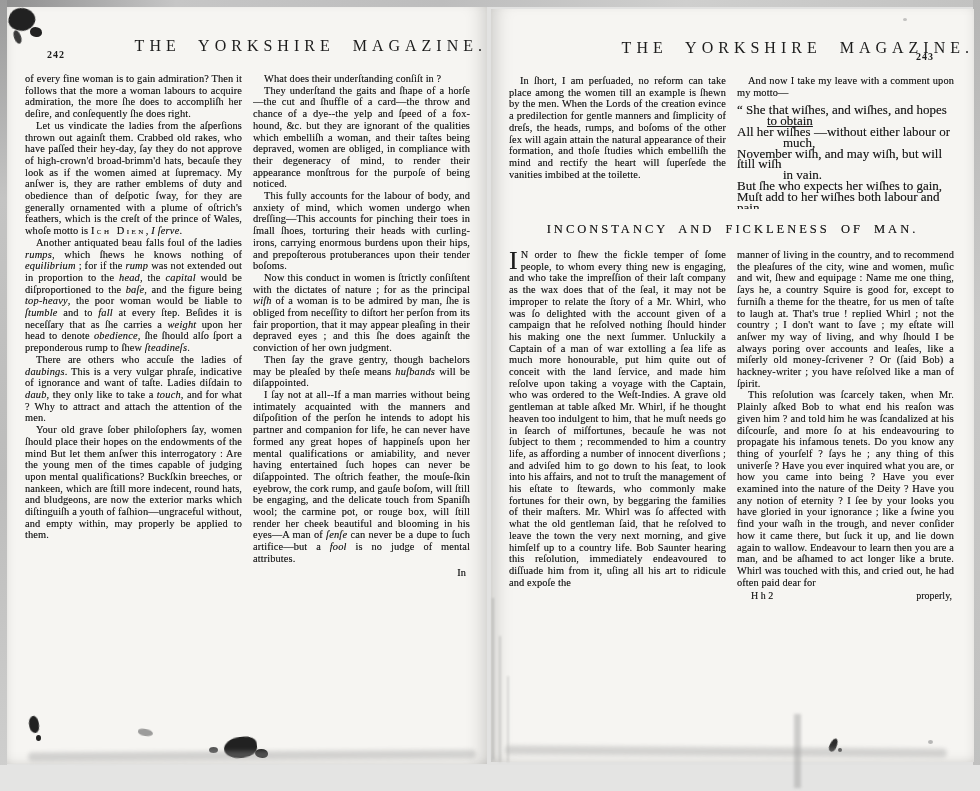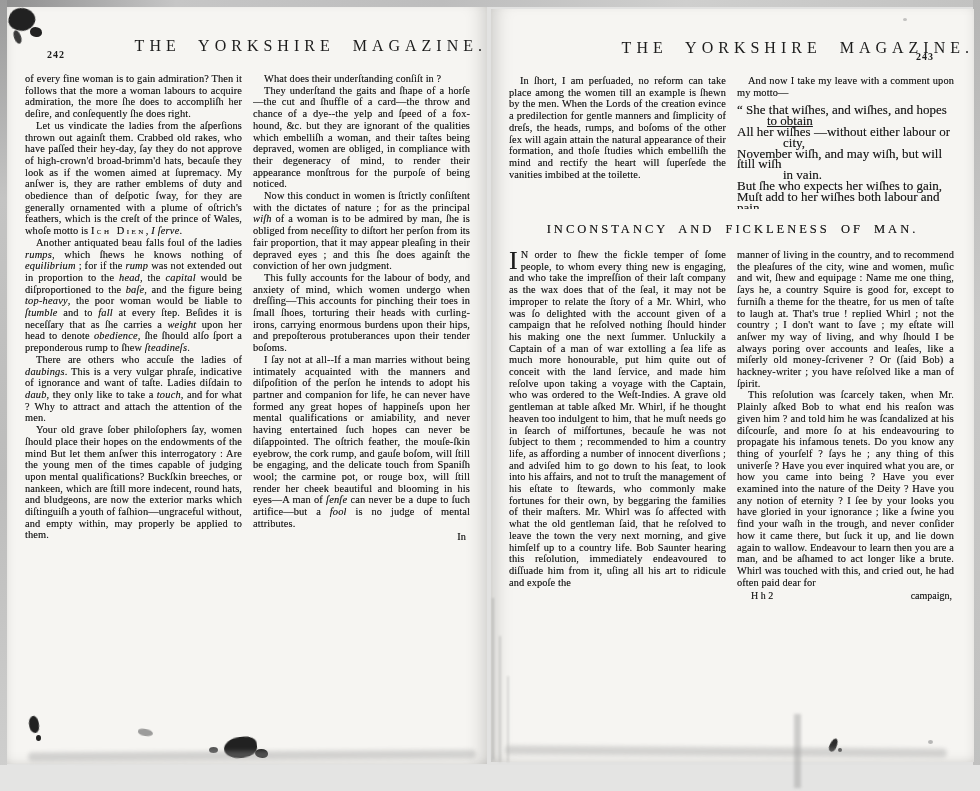--- a/index.html
+++ b/index.html
@@ -103,22 +103,23 @@
           <p class="para">of every fine woman is to gain admiration? Then it follows that the more a woman labours to acquire admiration, the more ſhe does to accompliſh her deſire, and conſequently ſhe does right.</p>
           <p class="para ind">Let us vindicate the ladies from the aſperſions thrown out againſt them. Crabbed old rakes, who have paſſed their hey-day, ſay they do not approve of high-crown'd broad-brimm'd hats, becauſe they look as if the women aimed at ſupremacy. My anſwer is, they are rather emblems of duty and obedience than of deſpotic ſway, for they are generally ornamented with a plume of oſtrich's feathers, which is the creſt of the prince of Wales, whoſe motto is <span class="sc">Ich Dien</span>, <i>I ſerve</i>.</p>
           <p class="para ind">Another antiquated beau falls foul of the ladies <i>rumps</i>, which ſhews he knows nothing of <i>equilibrium</i> ; for if the <i>rump</i> was not extended out in proportion to the <i>head</i>, the <i>capital</i> would be diſproportioned to the <i>baſe</i>, and the figure being <i>top-heavy</i>, the poor woman would be liable to <i>ſtumble</i> and to <i>fall</i> at every ſtep. Beſides it is neceſſary that as ſhe carries a <i>weight</i> upon her head to denote <i>obedience</i>, ſhe ſhould alſo ſport a preponderous rump to ſhew <i>ſteadineſs</i>.</p>
           <p class="para ind">There are others who accuſe the ladies of <i>daubings</i>. This is a very vulgar phraſe, indicative of ignorance and want of taſte. Ladies diſdain to <i>daub</i>, they only like to take a <i>touch</i>, and for what ? Why to attract and attach the attention of the men.</p>
           <p class="para ind">Your old grave ſober philoſophers ſay, women ſhould place their hopes on the endowments of the mind But let them anſwer this interrogatory : Are the young men of the times capable of judging upon mental qualifications? Buckſkin breeches, or nankeen, which are ſtill more indecent, round hats, and bludgeons, are now the exterior marks which diſtinguiſh a youth of faſhion—ungraceful without, and empty within, may properly be applied to them.</p>
         </div>
       <div class="col">
         <div>
             <p class="para ind">What does their underſtanding conſiſt in ?</p>
             <p class="para ind">They underſtand the gaits and ſhape of a horſe—the cut and ſhuffle of a card—the throw and chance of a dye--the yelp and ſpeed of a fox-hound, &amp;c. but they are ignorant of the qualities which embelliſh a woman, and their taſtes being depraved, women are obliged, in compliance with their degeneracy of mind, to render their appearance monſtrous for the purpoſe of being noticed.</p>
+            <p class="para ind">This fully accounts for the labour of body, and anxiety of mind, which women undergo when dreſſing—This accounts for pinching their toes in ſmall ſhoes, torturing their heads with curling-irons, carrying enormous burdens upon their hips, and prepoſterous protuberances upon their tender boſoms.</p>
             <p class="para ind">Now this conduct in women is ſtrictly conſiſtent with the dictates of nature ; for as the principal <i>wiſh</i> of a woman is to be admired by man, ſhe is obliged from neceſſity to diſtort her perſon from its fair proportion, that it may appear pleaſing in their depraved eyes ; and this ſhe does againſt the conviction of her own judgment.</p>
-            <p class="para ind">This fully accounts for the labour of body, and anxiety of mind, which women undergo when dreſſing—This accounts for pinching their toes in ſmall ſhoes, torturing their heads with curling-irons, carrying enormous burdens upon their hips, and prepoſterous protuberances upon their tender boſoms.</p>
+            <p class="para ind">Then ſay the grave gentry, though bachelors may be pleaſed by theſe means <i>huſbands</i> will be diſappointed.</p>
             <p class="para ind">I ſay not at all--If a man marries without being intimately acquainted with the manners and diſpoſition of the perſon he intends to adopt his partner and companion for life, he can never have formed any great hopes of happineſs upon her mental qualifications or amiability, and never having entertained ſuch hopes can never be diſappointed. The oſtrich feather, the mouſe-ſkin eyebrow, the cork rump, and gauſe boſom, will ſtill be engaging, and the delicate touch from Spaniſh wool; the carmine pot, or rouge box, will ſtill render her cheek beautiful and blooming in his eyes—A man of <i>ſenſe</i> can never be a dupe to ſuch artifice—but a <i>fool</i> is no judge of mental attributes.</p>
           </div>
         <div class="catchword">In</div>
       </div>
     </div>
   </div>
 
   <div class="page right">
     <div class="pghead">
       <span class="pgtitle">THE  YORKSHIRE  MAGAZINE.</span>
@@ -127,21 +128,21 @@
     <div class="cols intro">
       <div class="col">
           <p class="para ind">In ſhort, I am perſuaded, no reform can take place among the women till an example is ſhewn by the men. When the Lords of the creation evince a predilection for gentle manners and ſimplicity of dreſs, the heads, rumps, and boſoms of the other ſex will again attain the natural appearance of their formation, and thoſe ſtudies which embelliſh the mind and rectify the heart will ſuperſede the vanities imbibed at the toilette.</p>
         </div>
       <div class="col">
         <p class="para ind">And now I take my leave with a comment upon my motto—</p>
         <div class="verse">
             <p class="vline">“ She that wiſhes, and wiſhes, and hopes</p>
             <p class="vline cont1">to obtain</p>
             <p class="vline">All her wiſhes —without either labour or</p>
-            <p class="vline cont2">city,</p>
+            <p class="vline cont2">much,</p>
             <p class="vline">November wiſh, and may wiſh, but will ſtill wiſh</p>
             <p class="vline cont2">in vain.</p>
             <p class="vline">But ſhe who expects her wiſhes to gain,</p>
             <p class="vline">Muſt add to her wiſhes both labour and pain,</p>
             <p class="vline">She may then wiſh, and wiſh, but will ne'er</p>
             <p class="vline cont2">wiſh in vain,</p>
           </div>
       </div>
     </div>
     <h2 class="section-heading">INCONSTANCY AND FICKLENESS OF MAN.</h2>
@@ -149,21 +150,21 @@
       <div class="col">
           <p class="para drop">IN order to ſhew the fickle temper of ſome people, to whom every thing new is engaging, and who take the impreſſion of their laſt company as the wax does that of the ſeal, it may not be improper to relate the ſtory of a Mr. Whirl, who was ſo delighted with the account given of a campaign that he reſolved nothing ſhould hinder his making one the next ſummer. Unluckily a Captain of a man of war extolling a ſea life as much more honourable, put him quite out of conceit with the land ſervice, and made him reſolve upon taking a voyage with the Captain, who was ordered to the Weſt-Indies. A grave old gentleman at table aſked Mr. Whirl, if he thought heaven too indulgent to him, that he muſt needs go in ſearch of miſfortunes, becauſe he was not ſubject to them ; recommended to him a country life, as affording a number of innocent diverſions ; and adviſed him to go down to his ſeat, to look into his affairs, and not to truſt the management of his eſtate to ſtewards, who commonly make fortunes for their own, by beggaring the families of their maſters. Mr. Whirl was ſo affected with what the old gentleman ſaid, that he reſolved to leave the town the very next morning, and give himſelf up to a country life. Bob Saunter hearing this reſolution, immediately endeavoured to diſſuade him from it, uſing all his art to ridicule and expoſe the</p>
         </div>
       <div class="col">
         <div>
             <p class="para">manner of living in the country, and to recommend the pleaſures of the city, wine and women, muſic and wit, ſhew and equipage : Name me one thing, ſays he, a country Squire is good for, except to furniſh a theme for the theatre, for us men of taſte to laugh at. That's true ! replied Whirl ; not the country ; I don't want to ſave ; my eſtate will anſwer my way of living, and why ſhould I be always poring over accounts and leaſes, like a miſerly old money-ſcrivener ? Or (ſaid Bob) a hackney-writer ; you have reſolved like a man of ſpirit.</p>
             <p class="para ind">This reſolution was ſcarcely taken, when Mr. Plainly aſked Bob to what end his reaſon was given him ? and told him he was ſcandalized at his diſcourſe, and more ſo at his endeavouring to propagate his infamous tenets. Do you know any thing of yourſelf ? ſays he ; any thing of this univerſe ? Have you ever inquired what you are, or how you came into being ? Have you ever examined into the nature of the Deity ? Have you any notion of eternity ? I ſee by your looks you have gloried in your ignorance ; like a ſwine you find your waſh in the trough, and never conſider how it came there, but ſuck it up, and lie down again to wallow. Endeavour to learn then you are a man, and be aſhamed to act longer like a brute. Whirl was touched with this, and cried out, he had often paid dear for</p>
           </div>
         <div class="sigline">
           <span>H h 2</span>
-          <span>campaign,</span>
+          <span>properly,</span>
         </div>
       </div>
     </div>
   </div>
 
   <div class="blob blot-a"></div>
   <div class="blob blot-a2"></div>
   <div class="blob blot-a3"></div>
   <div class="blob blot-b"></div>
   <div class="blob blot-b2"></div>

